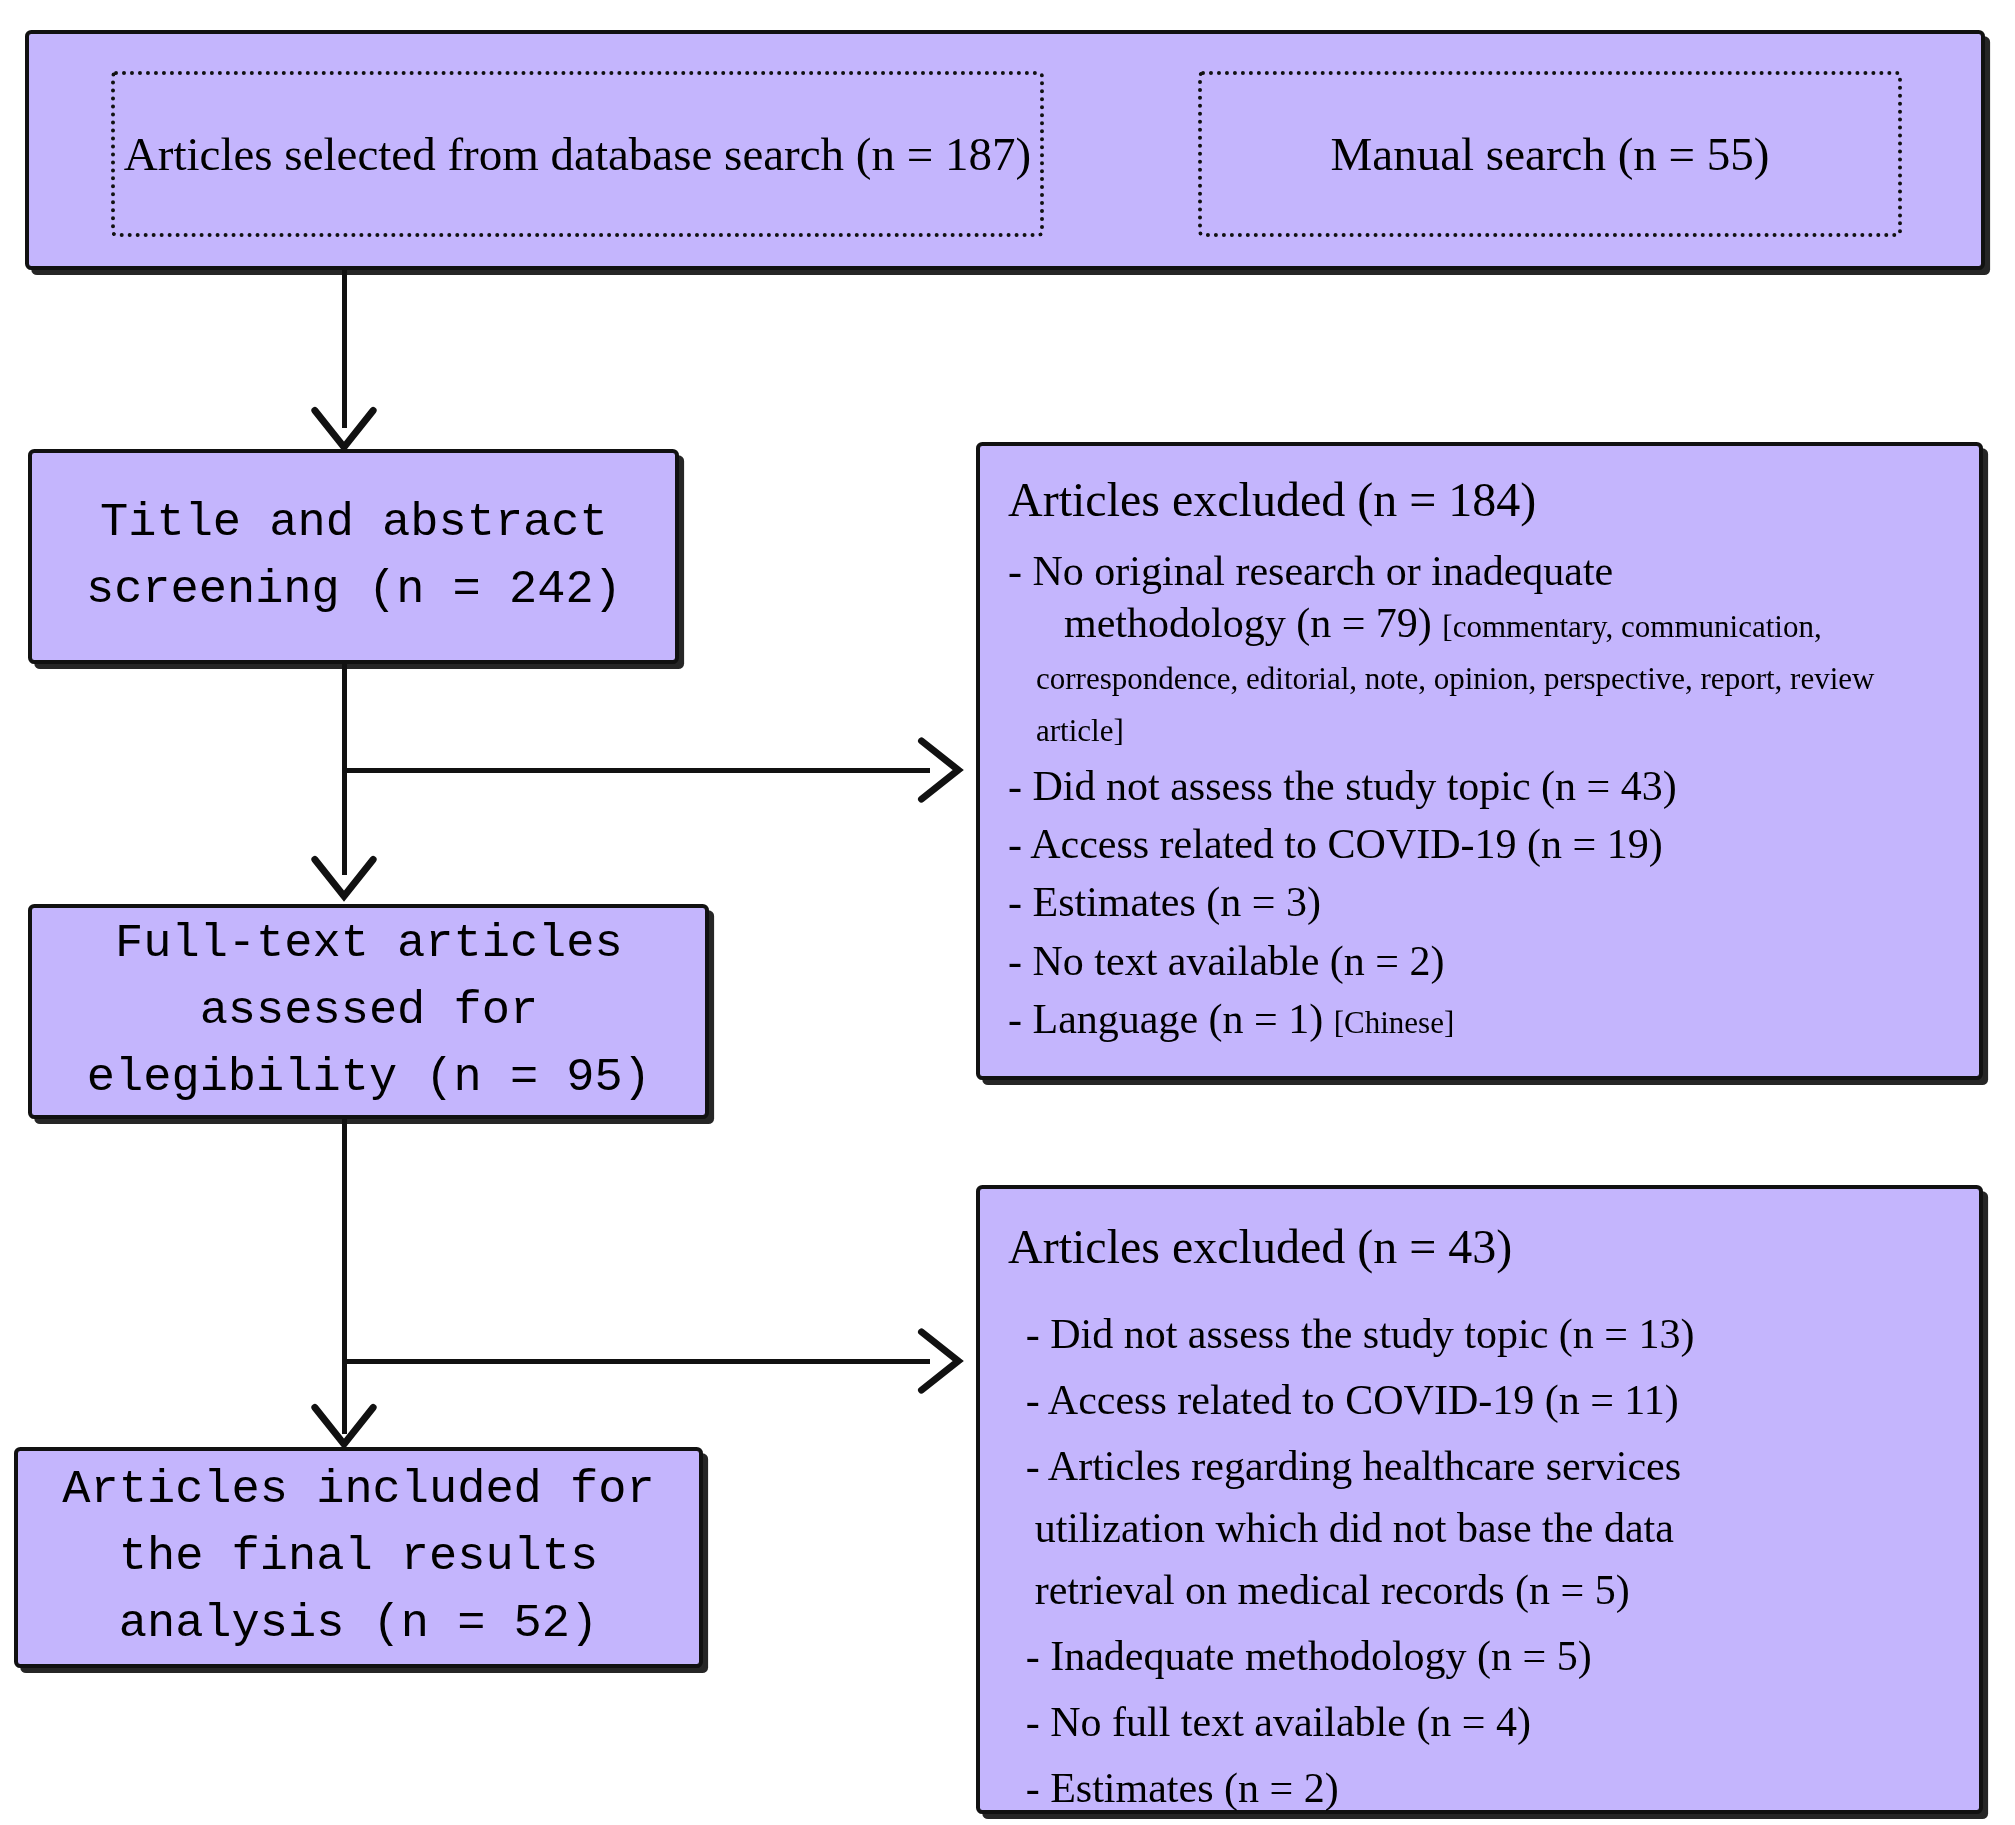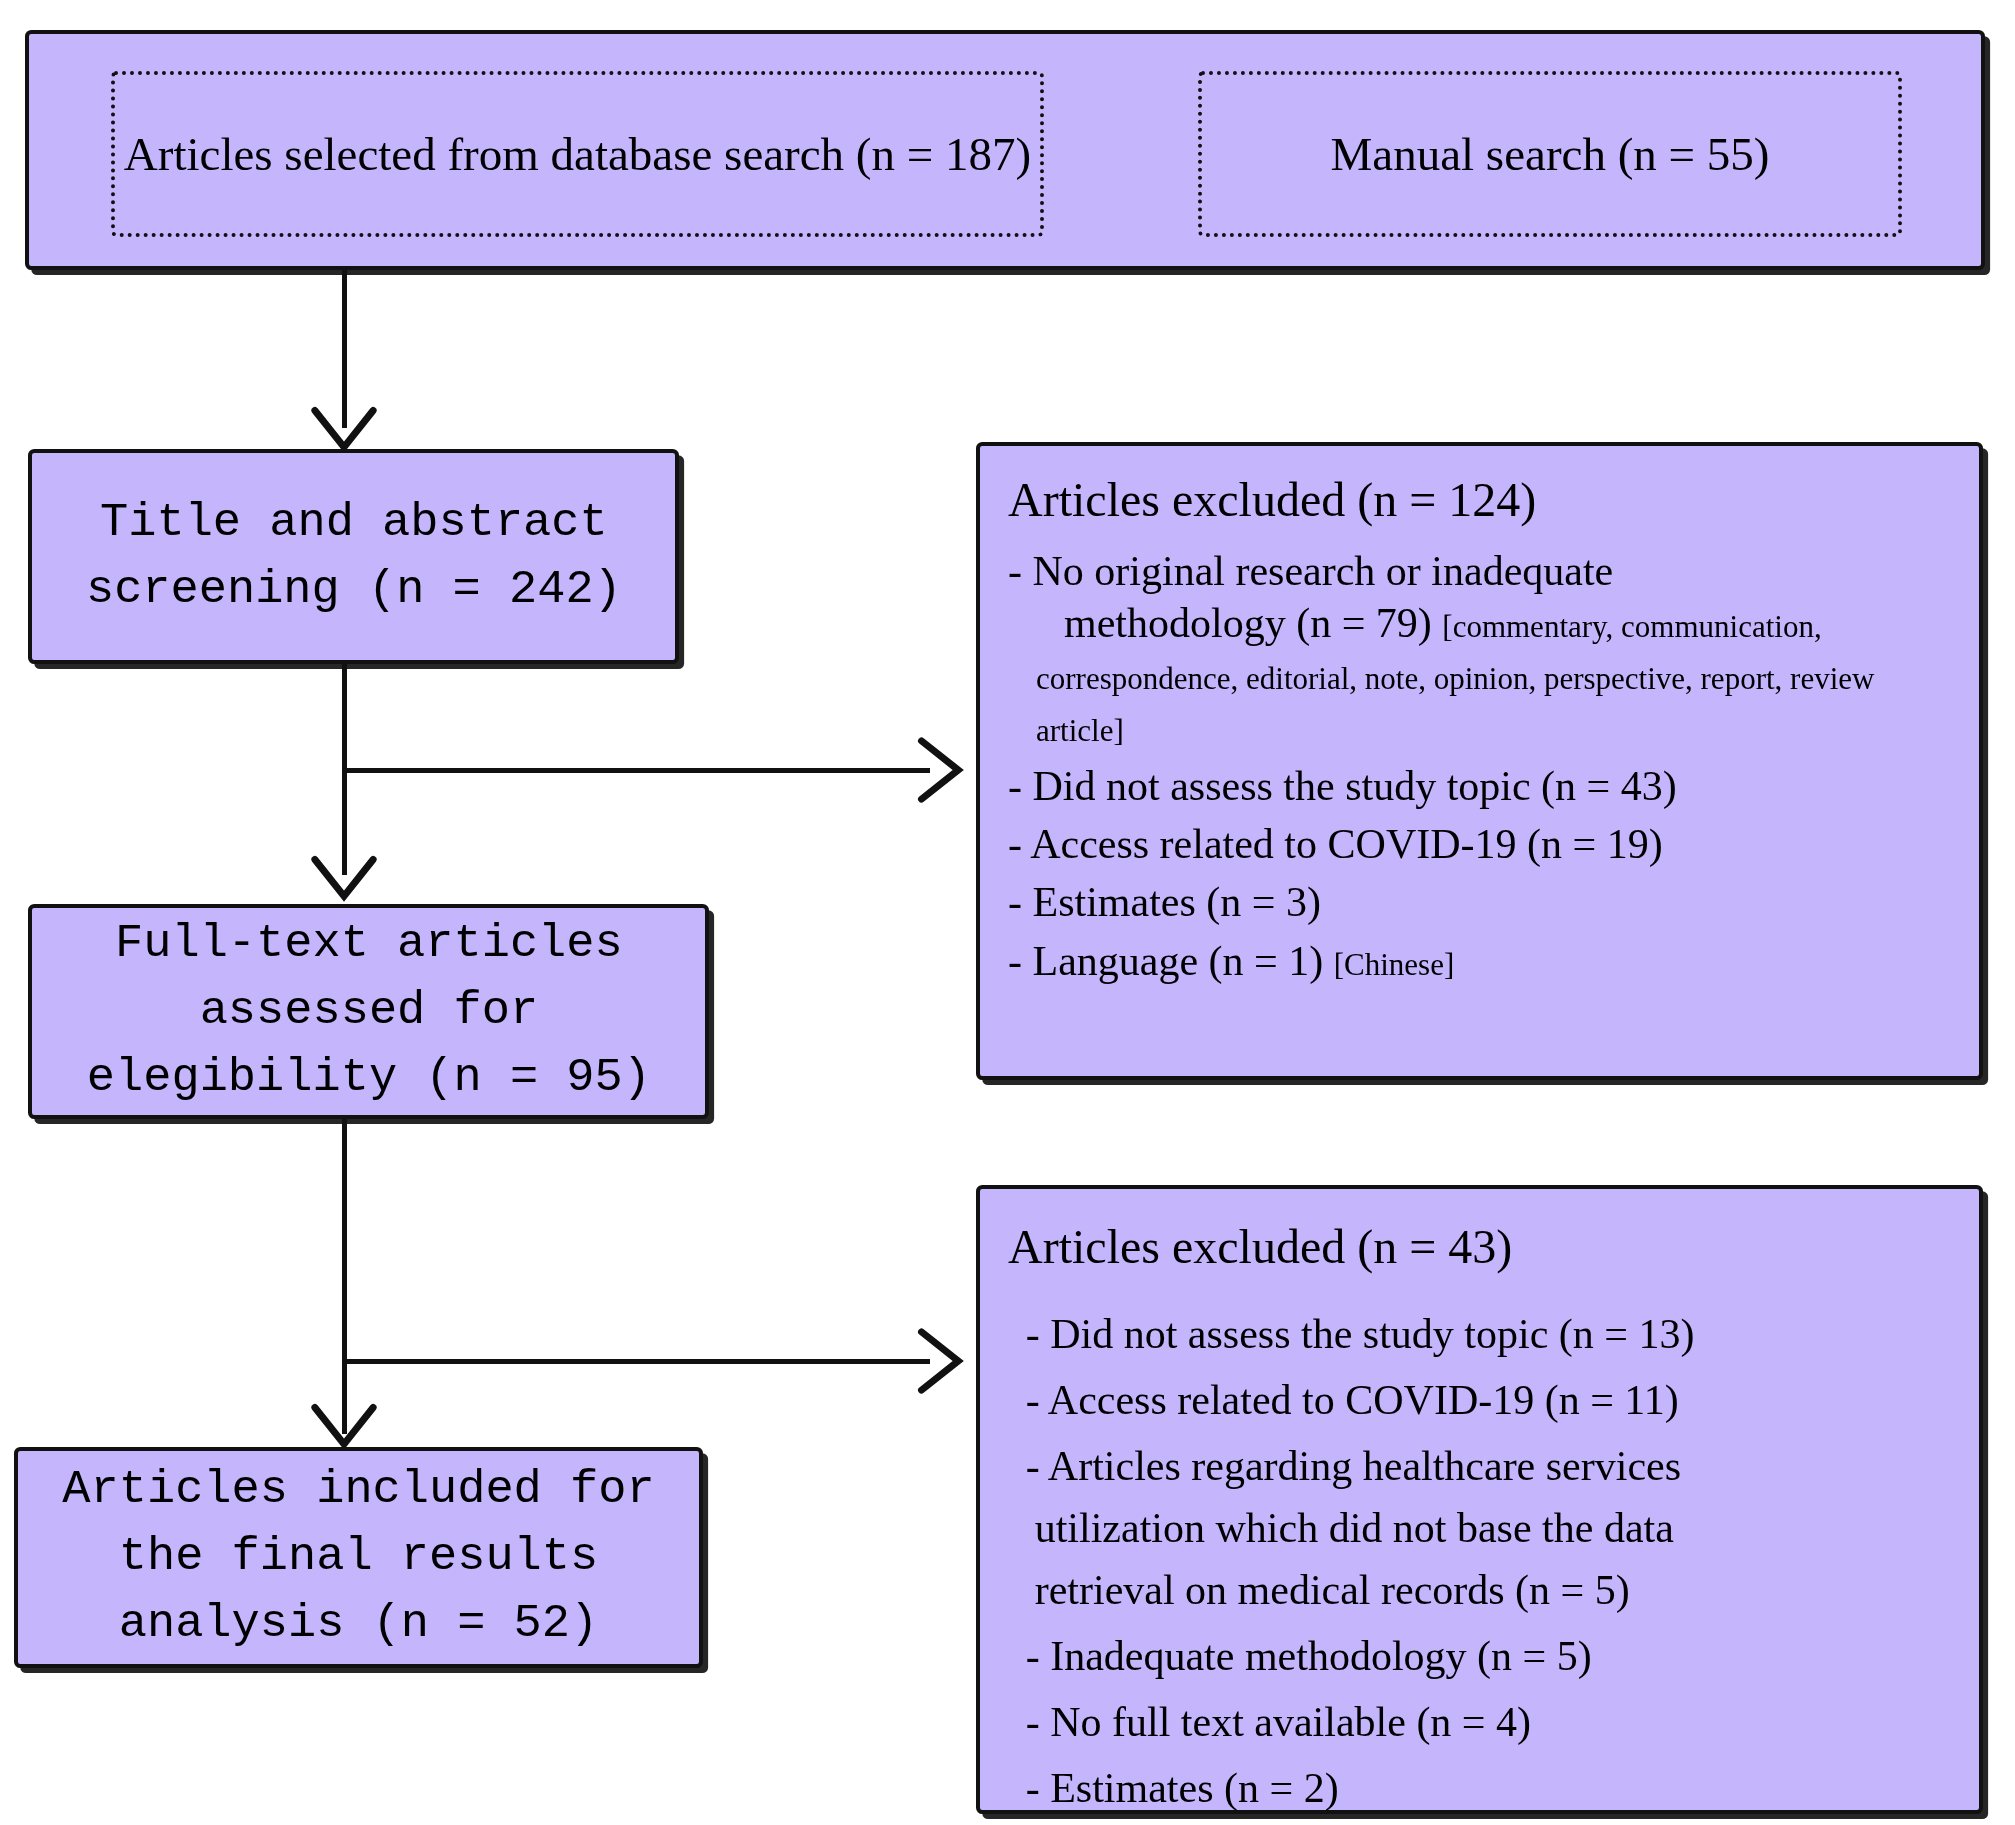--- a/index.html
+++ b/index.html
@@ -152,26 +152,27 @@
 
   <div class="hline" style="left:342px; top:768px; width:588px;"></div>
   <div class="arrow-right" style="left:915px; top:732px;">
     <svg width="51" height="76" viewBox="0 0 80 120">
       <path d="M10 14 L68 60 L10 106" fill="none" stroke="#111111" stroke-width="11" stroke-linecap="round" stroke-linejoin="miter"></path>
     </svg>
   </div>
 
   <div class="box" style="left:976px; top:442px; width:1007px; height:638px;">
     <div class="excl-inner">
-      <div class="excl-title">Articles excluded (n = 124)</div>
+      <div class="excl-title">Articles excluded (n = 184)</div>
       <ul class="excl-list">
         <li><span>- No original research or inadequate</span><br><span style="padding-left:28px; display:inline-block;"></span><span>methodology (n = 79) </span><span class="small">[commentary, communication, correspondence, editorial, note, opinion, perspective, report, review article]</span></li>
         <li>- Did not assess the study topic (n = 43)</li>
         <li>- Access related to COVID-19 (n = 19)</li>
         <li>- Estimates (n = 3)</li>
+        <li>- No text available (n = 2)</li>
         <li><span>- Language (n = 1) </span><span class="small">[Chinese]</span></li>
       </ul>
     </div>
   </div>
 
   <div class="box" style="left:28.4px; top:904px; width:681px; height:215px;">
     <div class="centered-label">
       <span class="fs-head">Full-text articles assessed for elegibility (n = 95)</span>
     </div>
   </div>

